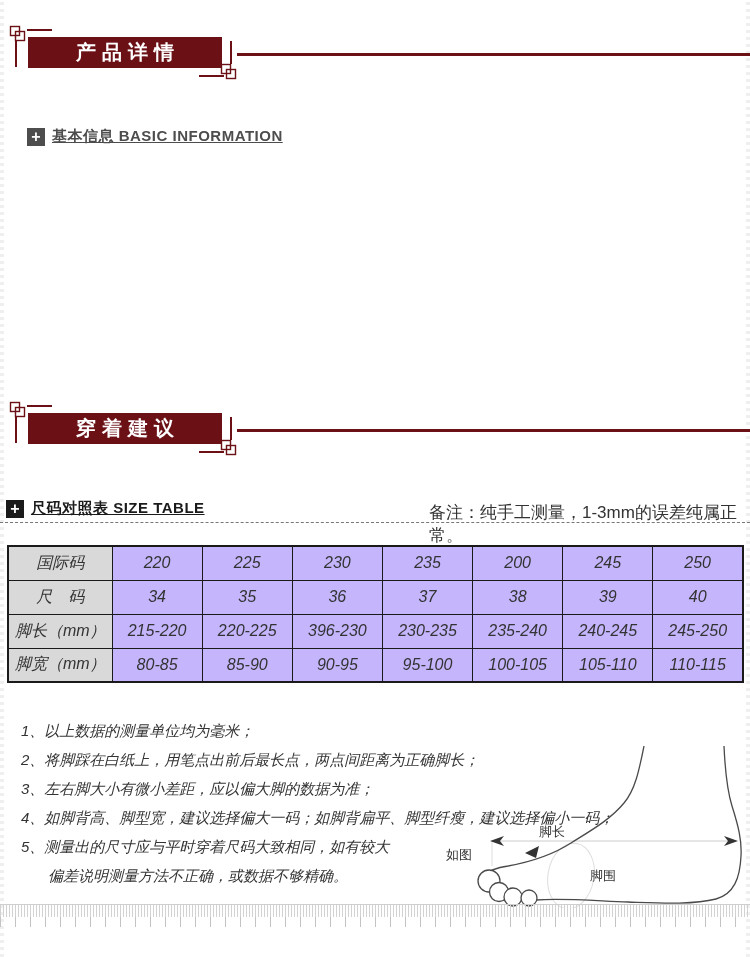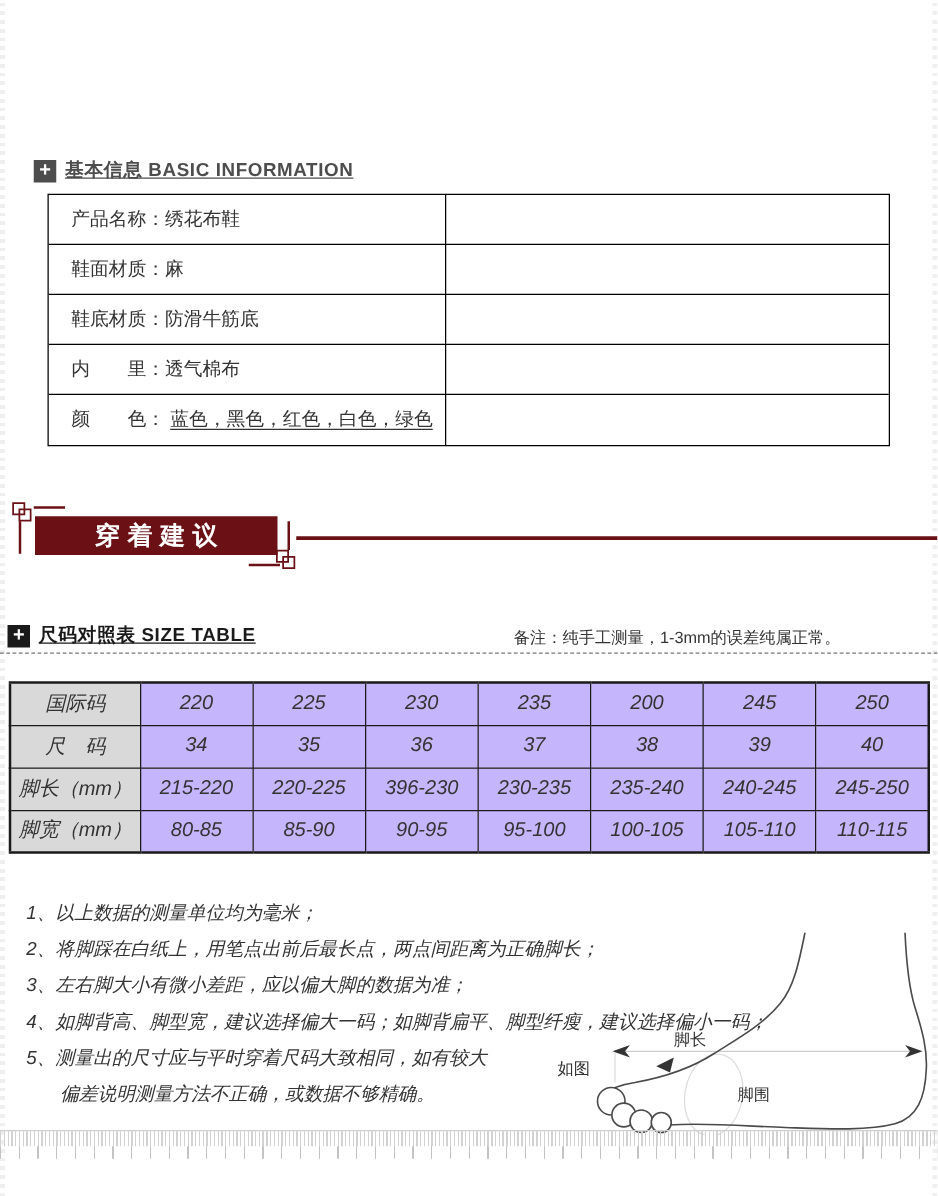--- a/index.html
+++ b/index.html
@@ -34,21 +34,21 @@
   .banner .rule{position:absolute;left:237px;right:0px;top:27px;height:3px;background:var(--maroon);}
 
   
   .sec-header{position:absolute;display:flex;align-items:center;gap:7px;}
   .plus-icon{display:inline-flex;align-items:center;justify-content:center;width:18px;height:18px;
     color:#fff;font-size:16px;font-weight:bold;line-height:1;}
   .plus-icon.gray{background:var(--hdr-gray);}
   .plus-icon.black{background:var(--line-dark);}
   .sec-title{font-size:15px;font-weight:bold;color:var(--hdr-gray);letter-spacing:.5px;text-decoration:underline;}
   .sec-title.dark{color:var(--line-dark);}
-  .note-right{position:absolute;left:411px;top:501px;font-size:13px;color:var(--ink);}
+  .note-right{position:absolute;left:429px;top:501px;font-size:17px;color:var(--ink);}
   .dashed-line{position:absolute;left:0;right:0;top:522px;border-top:1px dashed #777;}
 
   
   .info-table{position:absolute;left:38px;top:155px;width:674px;border:1px solid #000;background:#fff;}
   .info-row{height:40px;line-height:39px;border-bottom:1px solid #000;padding-left:18px;font-size:15px;color:var(--ink);}
   .info-row:last-child{border-bottom:none;}
   .info-table .v-divider{position:absolute;top:0;bottom:0;left:317px;width:1px;background:#000;}
   .underlined{text-decoration:underline;text-underline-offset:3px;}
 
   
@@ -74,36 +74,46 @@
   .ruler .coarse{position:absolute;left:0;right:0;top:13px;height:10px;
     background:repeating-linear-gradient(90deg,#c3c3c3 0 1px,transparent 1px 15px);}
 </style>
 </head>
 <body>
 
 <div class="page">
   <div class="edge left"></div>
   <div class="edge right"></div>
 
+  <div class="banner" style="top:26px;">
+    <svg class="knot tl" viewBox="0 0 17 17">
+      <g fill="none" stroke="#6B1116" stroke-width="1.4">
+        <rect x="1.5" y="1.5" width="9" height="9"></rect>
+        <rect x="6.5" y="6.5" width="9" height="9"></rect>
+      </g>
+    </svg>
+    <div class="orn tl-h"></div>
+    <div class="orn tl-v"></div>
+    <div class="bar">产品详情</div>
+    <div class="orn br-v"></div>
+    <div class="orn br-h"></div>
+    <svg class="knot br" viewBox="0 0 17 17">
+      <g fill="none" stroke="#6B1116" stroke-width="1.4">
+        <rect x="1.5" y="1.5" width="9" height="9"></rect>
+        <rect x="6.5" y="6.5" width="9" height="9"></rect>
+      </g>
+    </svg>
+    <div class="rule"></div>
+  </div>
 
   <div class="sec-header" style="left:27px;top:127px;">
     <span class="plus-icon gray">+</span>
     <span class="sec-title">基本信息 BASIC INFORMATION</span>
   </div>
 
-  <div class="info-table">
-    <div class="v-divider"></div>
-    <div class="info-row">产品名称：绣花布鞋</div>
-    <div class="info-row">鞋面材质：麻</div>
-    <div class="info-row">鞋底材质：防滑牛筋底</div>
-    <div class="info-row">内　　里：透气棉布</div>
-    <div class="info-row">
-      <span>颜　　色： </span><span class="underlined">蓝色，黑色，红色，白色，绿色</span>
-    </div>
-  </div>
 
   <div class="banner" style="top:402px;">
     <svg class="knot tl" viewBox="0 0 17 17">
       <g fill="none" stroke="#6B1116" stroke-width="1.4">
         <rect x="1.5" y="1.5" width="9" height="9"></rect>
         <rect x="6.5" y="6.5" width="9" height="9"></rect>
       </g>
     </svg>
     <div class="orn tl-h"></div>
     <div class="orn tl-v"></div>

